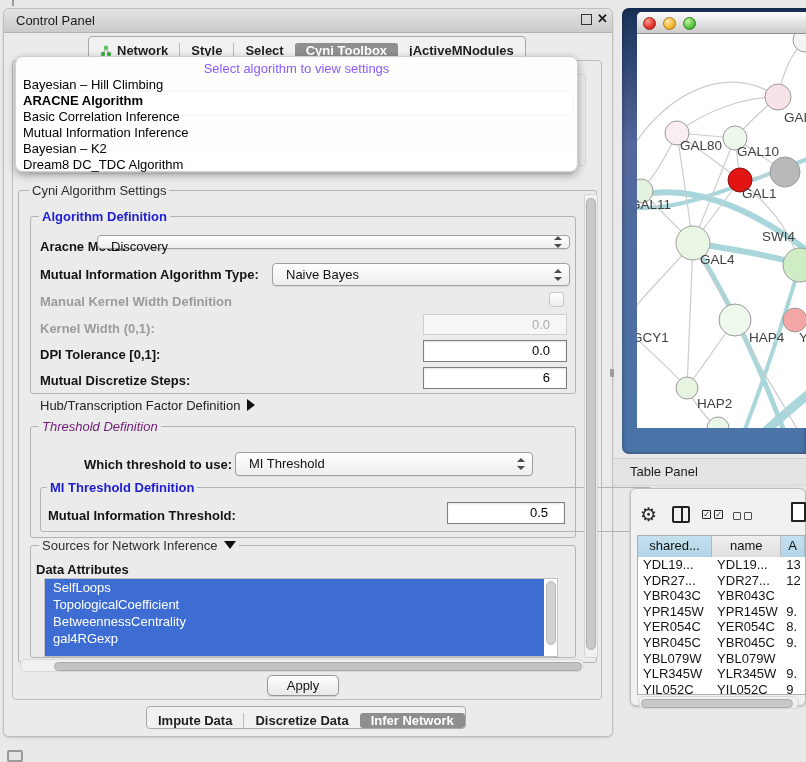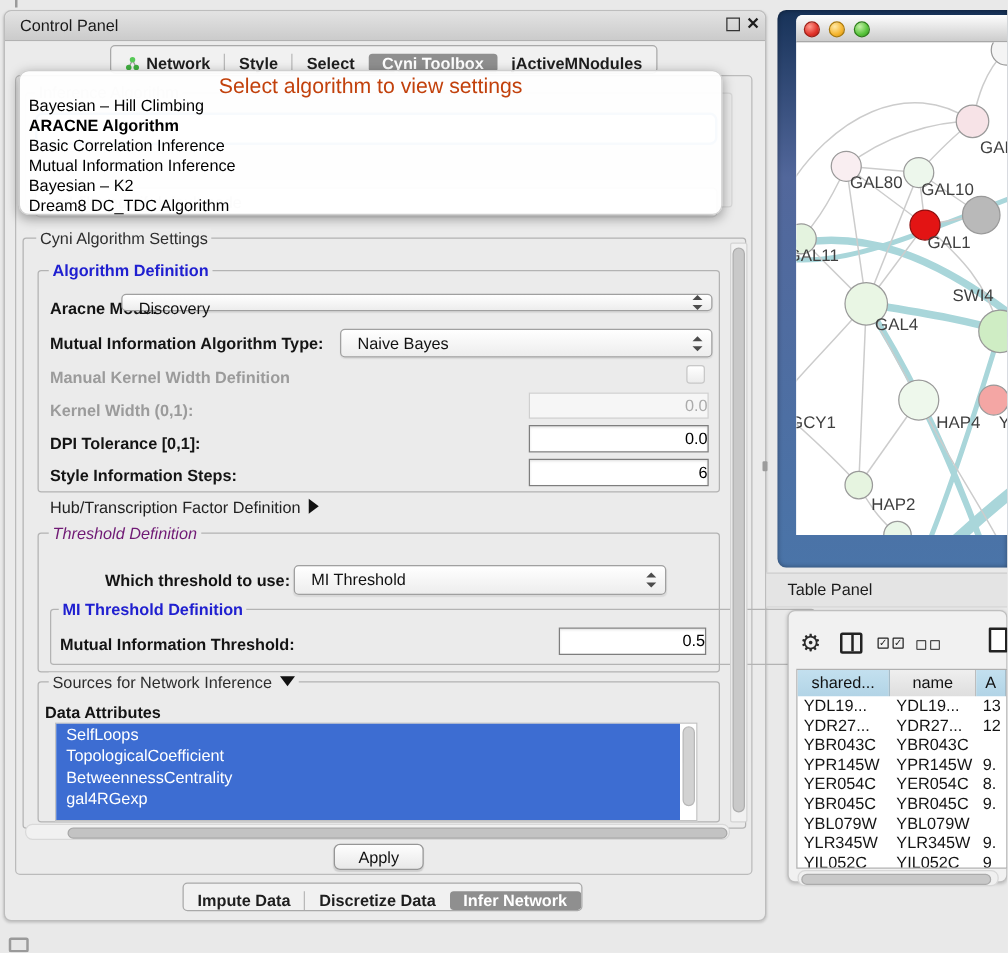--- a/index.html
+++ b/index.html
@@ -31,21 +31,21 @@
   
   .ghost-group { left:20px; top:74px; width:566px; height:92px; border:1px solid #d8d8d8; border-radius:3px; }
   .ghost-label { left:28px; top:66px; font-size:13px; color:#cdcdcd; background:#ebebeb; padding:0 3px; }
   .ghost-combo1 { left:28px; top:90px; width:546px; height:26px; border:2px solid #8fb3e0; border-radius:6px; background:#fdfdfd; }
   .ghost-combo2 { left:28px; top:150px; width:546px; height:24px; border:1px solid #d6d6d6; border-radius:4px; background:#f6f6f6;
     font-size:13px; color:#c9c9c9; line-height:22px; padding-left:12px; }
 
   
   .popup { left:15px; top:56px; width:563px; height:116px; background:rgba(255,255,255,.93);
     border:1px solid #cfcfcf; border-radius:8px; box-shadow:0 3px 9px rgba(0,0,0,.35); padding-top:3px; }
-  .popup-hint { text-align:center; font-size:17px; color:#c2410c; height:17px; line-height:17px; }
+  .popup-hint { text-align:center; font-size:13px; color:#8b5cf6; height:17px; line-height:17px; }
   .popup-item { font-size:13px; color:#000; line-height:16px; padding-left:7px; white-space:nowrap; }
   .popup-item.selected { font-weight:bold; }
 
   
   .tb { position:absolute; border:1px solid #b3b3b3; border-radius:3px; }
   .tl { position:absolute; top:-8px; background:#ebebeb; padding:0 3px; font-size:13px; color:#2e2e2e; white-space:nowrap; }
   .tl.blue { color:#2020d0; font-weight:bold; }
   .tl.green { color:#701a75;font-style:italic; }
 
   .lbl  { position:absolute; font-size:13px; font-weight:bold; color:#141414; white-space:nowrap; }
@@ -55,21 +55,21 @@
   .combo { position:absolute; background:linear-gradient(#ffffff,#ededed); border:1px solid #a0a0a0;
     border-radius:4px; font-size:13px; color:#111; line-height:21px; padding-left:13px;
     box-shadow:0 1px 1px rgba(0,0,0,.08); }
   .stepper { position:absolute; right:7px; top:50%; transform:translateY(-50%); width:8px; height:12px; }
   .stepper .up { position:absolute; top:0; left:0; width:0; height:0;
     border-left:4px solid transparent; border-right:4px solid transparent; border-bottom:4.5px solid #4c4c4c; }
   .stepper .down { position:absolute; bottom:0; left:0; width:0; height:0;
     border-left:4px solid transparent; border-right:4px solid transparent; border-top:4.5px solid #4c4c4c; }
 
   .field { position:absolute; background:#fff; border:1px solid #7e7e7e; font-size:13px; color:#000;
-    text-align:right; padding-right:0; box-shadow:inset 0 1px 2px rgba(0,0,0,.12); line-height:20px; }
+    text-align:right; padding-right:16px; box-shadow:inset 0 1px 2px rgba(0,0,0,.12); line-height:20px; }
   .field.disabled { background:#f6f6f6; border:1px solid #cfcfcf; color:#ababab; box-shadow:none; }
 
   .checkbox { position:absolute; width:15px; height:15px; border:1px solid #c8c8c8; border-radius:3px;
     background:linear-gradient(#ffffff,#ececec); }
 
   .tri-right { display:inline-block; width:0; height:0; border-top:6px solid transparent;
     border-bottom:6px solid transparent; border-left:8px solid #111; margin-left:7px; vertical-align:-1px; }
   .tri-down { display:inline-block; width:0; height:0; border-left:6px solid transparent;
     border-right:6px solid transparent; border-top:8px solid #111; margin-left:6px; vertical-align:1px; }
 
@@ -223,21 +223,21 @@
 
   <div class="lbl gray" style="left:40px; top:294px;">Manual Kernel Width Definition</div>
   <div class="checkbox" style="left:549px; top:292px;"></div>
 
   <div class="lbl gray" style="left:40px; top:321px;">Kernel Width (0,1):</div>
   <div class="field disabled" style="left:423px; top:314px; width:144px; height:21px;">0.0</div>
 
   <div class="lbl" style="left:40px; top:347px;">DPI Tolerance [0,1]:</div>
   <div class="field" style="left:423px; top:340px; width:144px; height:22px;">0.0</div>
 
-  <div class="lbl" style="left:40px; top:373px;">Style Information Steps:</div>
+  <div class="lbl" style="left:40px; top:373px;">Mutual Discretize Steps:</div>
   <div class="field" style="left:423px; top:367px; width:144px; height:22px;">6</div>
 
   <div class="lbl plain" style="left:40px; top:398px;">
     <span>Hub/Transcription Factor Definition</span><span class="tri-right"></span>
   </div>
 
   <div class="tb" style="left:30px; top:426px; width:546px; height:112px;">
     <span class="tl green" style="left:8px;">Threshold Definition</span>
   </div>
   <div class="lbl" style="left:84px; top:457px;">Which threshold to use:</div>

